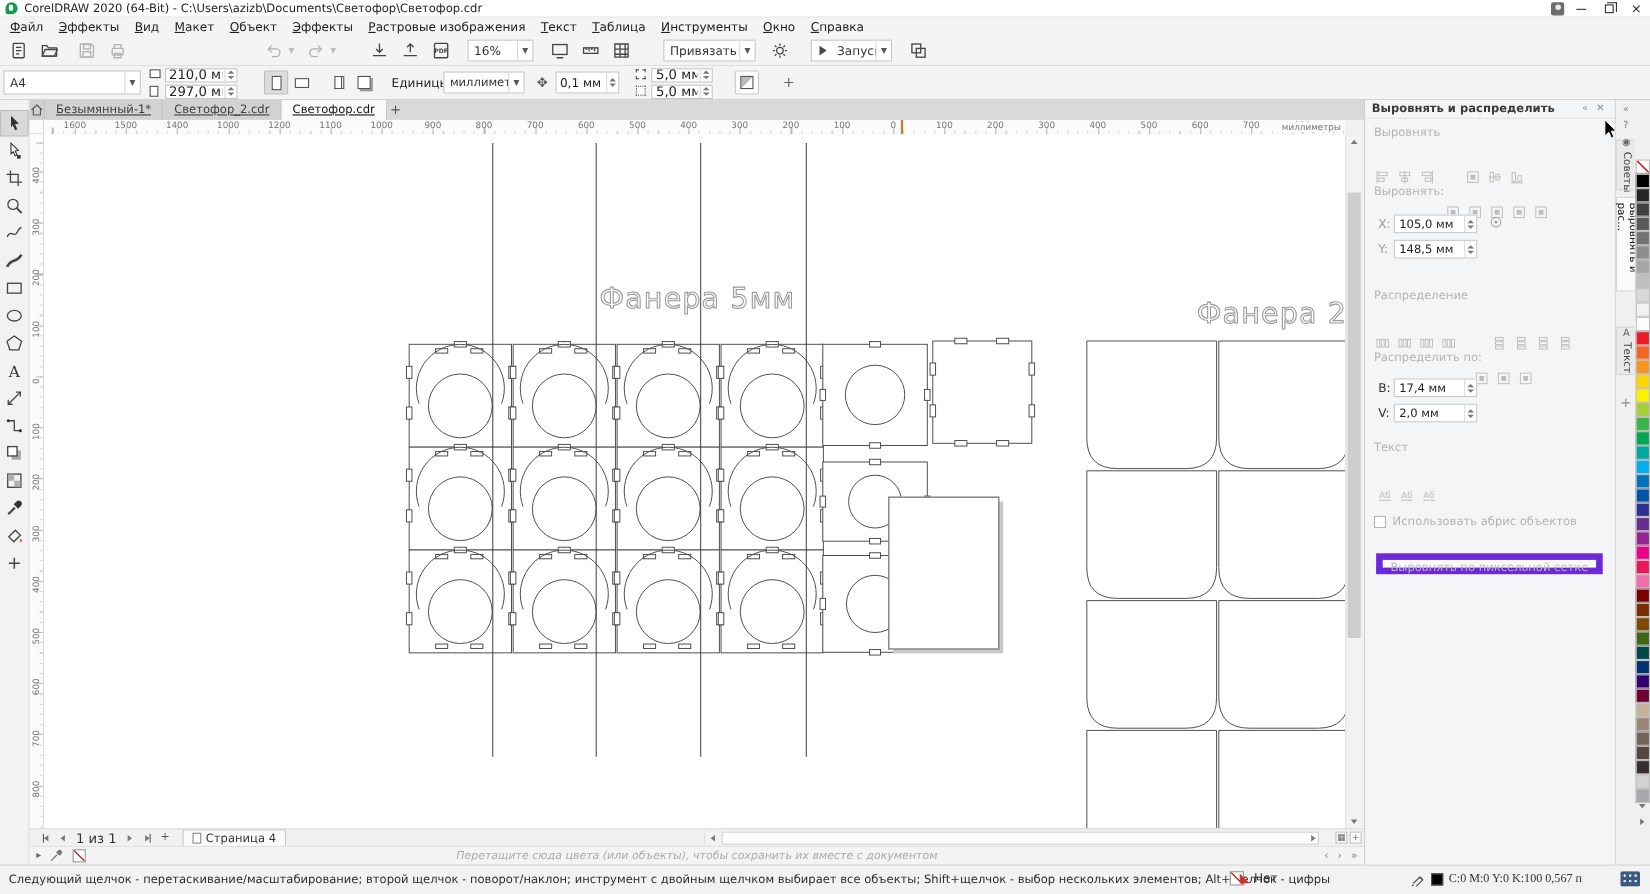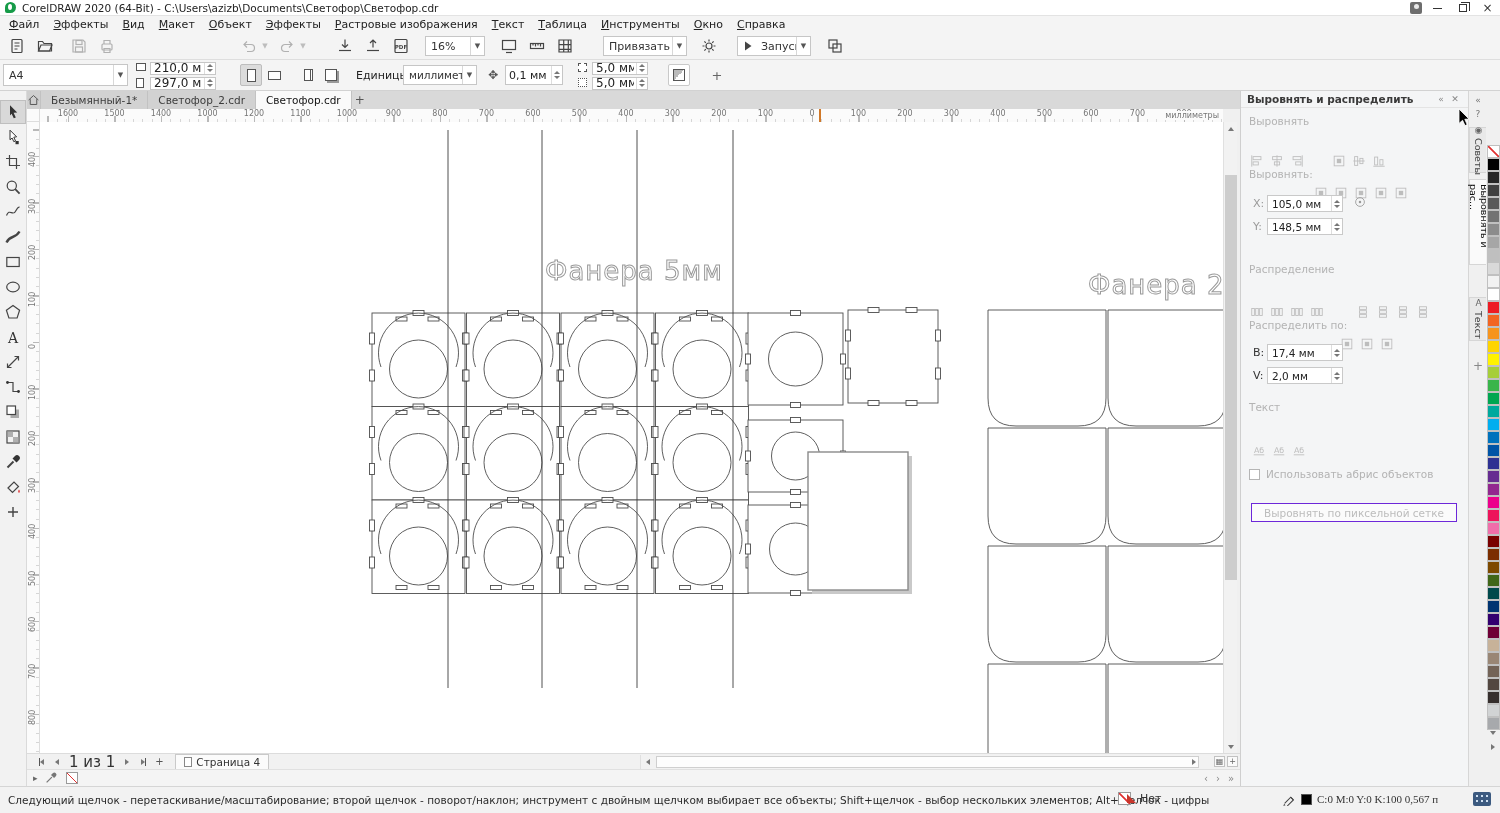--- a/index.html
+++ b/index.html
@@ -63,21 +63,21 @@
   #main{position:absolute;left:0;top:91px;width:1500px;height:695px;background:#f0f0f0;}
 
   
   #toolbox{position:absolute;left:0;top:0;width:27px;height:695px;background:#f2f2f2;border-right:1px solid #dadada;padding-top:9px;}
   .tool{width:26px;height:24px;display:flex;align-items:center;justify-content:center;margin-bottom:1px;}
   .tool.active{background:#d9d9d9;border:1px solid #bfbfbf;}
 
   
   #doctabs{position:absolute;left:27px;top:0;width:1213px;height:18px;background:#d9d9d9;display:flex;align-items:flex-end;}
   #home-tab{width:14px;height:18px;display:flex;align-items:center;justify-content:center;background:#cfcfcf;border-right:1px solid #c2c2c2;}
-  .dtab{height:18px;padding:0 10px;display:flex;align-items:center;background:#d2d2d2;border-right:1px solid #c2c2c2;color:#3c3c3c;font-size:10.5px;white-space:nowrap;}
+  .dtab{height:18px;padding:0 10px;display:flex;align-items:center;background:#d2d2d2;border-right:1px solid #c2c2c2;color:#3c3c3c;font-size:10.5px;white-space:nowrap;text-decoration:underline;}
   .dtab.active{background:#fafafa;color:#111;}
   #addtab{width:16px;height:18px;display:flex;align-items:center;justify-content:center;color:#555;font-size:12px;}
 
   
   #rcorner{position:absolute;left:27px;top:18px;width:13px;height:13px;background:#fbfbfb;border-right:1px solid #ddd;border-bottom:1px solid #ddd;}
   #hruler{position:absolute;left:40px;top:18px;width:1183px;height:14px;background-color:#fbfbfb;border-bottom:1px solid #ddd;overflow:hidden;
     background-image:repeating-linear-gradient(to right,#b9b9b9 0 1px,transparent 1px 46.5px),
                      repeating-linear-gradient(to right,#d6d6d6 0 1px,transparent 1px 9.3px);
     background-size:auto 6px,auto 3px;background-position:28px 100%,28px 100%;background-repeat:repeat-x;}
   .hlab{position:absolute;top:0;font-size:8px;color:#757575;transform:translateX(-50%);}
@@ -100,21 +100,21 @@
   .tri.up{border-bottom:4.5px solid #777;border-top:none;}
   .tri.down{border-top:4.5px solid #777;border-bottom:none;}
   .tri.left{border-right:4.5px solid #777;border-left:none;}
   .tri.right{border-left:4.5px solid #777;border-right:none;}
   #vthumb{position:absolute;left:1px;top:53px;width:12px;height:405px;background:#cdcdcd;}
 
   
   #pagerow{position:absolute;left:27px;top:662px;width:1213px;height:16px;background:#f1f1f1;border-top:1px solid #dcdcdc;display:flex;align-items:center;}
   .pgbtn{width:16px;height:14px;display:flex;align-items:center;justify-content:center;position:relative;}
   .pgbar{width:1px;height:8px;background:#555;}
-  #pageinfo{padding:0 4px;font-size:15px;color:#333;white-space:nowrap;}
+  #pageinfo{padding:0 4px;font-size:12px;color:#333;white-space:nowrap;}
   #pagetab{margin-left:8px;height:15px;background:#fbfbfb;border:1px solid #c9c9c9;border-bottom:none;display:flex;align-items:center;padding:0 8px;gap:4px;font-size:10.5px;}
   .sheet-i{width:8px;height:10px;background:#fff;border:1px solid #888;}
   #hscroll{position:absolute;left:613px;top:1px;width:575px;height:14px;background:#f2f2f2;border-left:1px solid #e0e0e0;display:flex;align-items:center;}
   #hthumb{position:absolute;left:15px;top:1px;width:543px;height:12px;background:#fdfdfd;border:1px solid #cfcfcf;}
   .hsarr{width:14px;height:14px;display:flex;align-items:center;justify-content:center;position:absolute;top:0;}
   #zoomcorner{position:absolute;right:2px;top:2px;display:flex;gap:2px;}
   .zbtn{width:11px;height:11px;border:1px solid #c2c2c2;background:#fafafa;display:flex;align-items:center;justify-content:center;font-size:8px;color:#666;}
 
   
   #trayrow{position:absolute;left:27px;top:678px;width:1213px;height:17px;background:#f4f4f4;border-top:1px solid #e0e0e0;display:flex;align-items:center;}
@@ -133,21 +133,21 @@
   .irow{position:absolute;display:flex;gap:1px;}
   .dicon{width:19px;height:18px;display:flex;align-items:center;justify-content:center;border-radius:2px;margin-top:20px;}
   .frow{position:absolute;display:flex;align-items:center;}
   .flabel{width:14px;color:#9a9a9a;}
   .flabel.dark{color:#333;}
   .dfield{position:relative;width:76px;height:17px;background:#fff;border:1px solid #c9c9c9;display:flex;align-items:center;}
   .dfield input{border:none;outline:none;width:100%;font-size:10.5px;padding:0 13px 0 4px;font-family:inherit;color:#222;background:transparent;}
   .chkrow{position:absolute;left:8px;display:flex;align-items:center;gap:6px;}
   .chkbox{width:11px;height:11px;background:#fff;border:1px solid #b5b5b5;}
   .chklabel{color:#b3b3b3;font-size:10.5px;}
-  #pixelgrid-btn{position:absolute;left:10px;top:412px;width:206px;height:19px;background:#fbfbfb;border:1px solid #6d28d9;color:#bcbcbc;font-size:10.5px;font-family:inherit;}
+  #pixelgrid-btn{position:absolute;left:10px;top:412px;width:206px;height:19px;background:#fbfbfb;border:6px solid #6d28d9;color:#bcbcbc;font-size:10.5px;font-family:inherit;}
 
   
   #sidestrip{position:absolute;left:1468px;top:0;width:18px;height:695px;background:#f0f0f0;border-left:1px solid #d6d6d6;}
   .stopico{position:absolute;left:0;width:18px;height:13px;text-align:center;color:#777;font-size:9px;}
   .vtab{position:absolute;left:0;width:18px;writing-mode:vertical-rl;display:flex;align-items:center;justify-content:center;
     font-size:9.5px;color:#444;padding:4px 0;background:#e9e9e9;border:1px solid #d6d6d6;border-right:none;}
   .vtab.active{background:#fafafa;color:#111;}
   .vtab .ticon{writing-mode:horizontal-tb;font-size:9px;color:#666;margin-bottom:3px;}
   #strip-plus{position:absolute;left:0;width:18px;text-align:center;color:#888;font-size:12px;}
 
@@ -778,20 +778,21 @@
 
   <div id="trayrow">
     <span class="trayico">▸</span>
     <span class="trayico">
       <svg class="i14" viewBox="0 0 16 16" fill="none" stroke="#777" stroke-width="1.4">
           <path d="M3 13 L9 7"></path>
           <path d="M8 4.5 l3.5 3.5 2-2 a1.4 1.4 0 0 0 -3.5-3.5 Z" fill="#777" stroke="none"></path>
         </svg>
     </span>
     <span id="trayswatch"></span>
+    <span id="trayhint">Перетащите сюда цвета (или объекты), чтобы сохранить их вместе с документом</span>
     <span class="trayright">
       <span>‹</span>
       <span>›</span>
       <span>»</span>
     </span>
   </div>
 
   <aside id="docker">
     <div id="dhead">
       <span class="dtitle">Выровнять и распределить</span>

